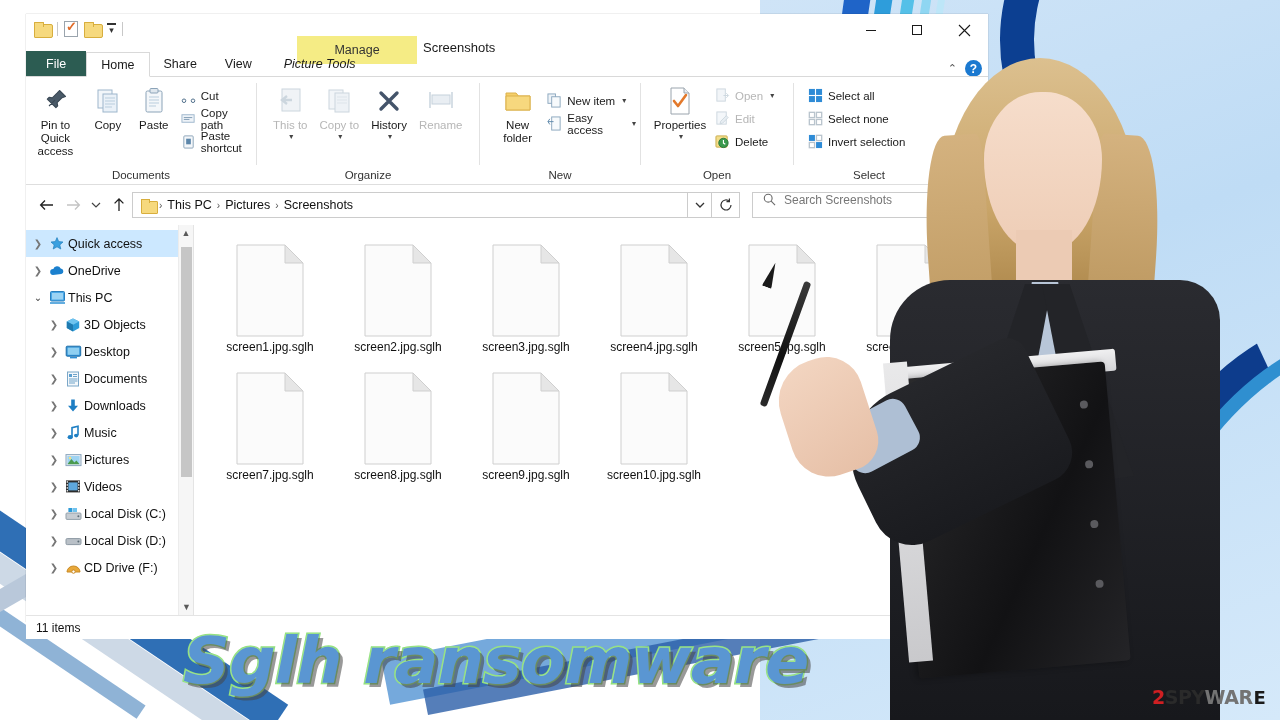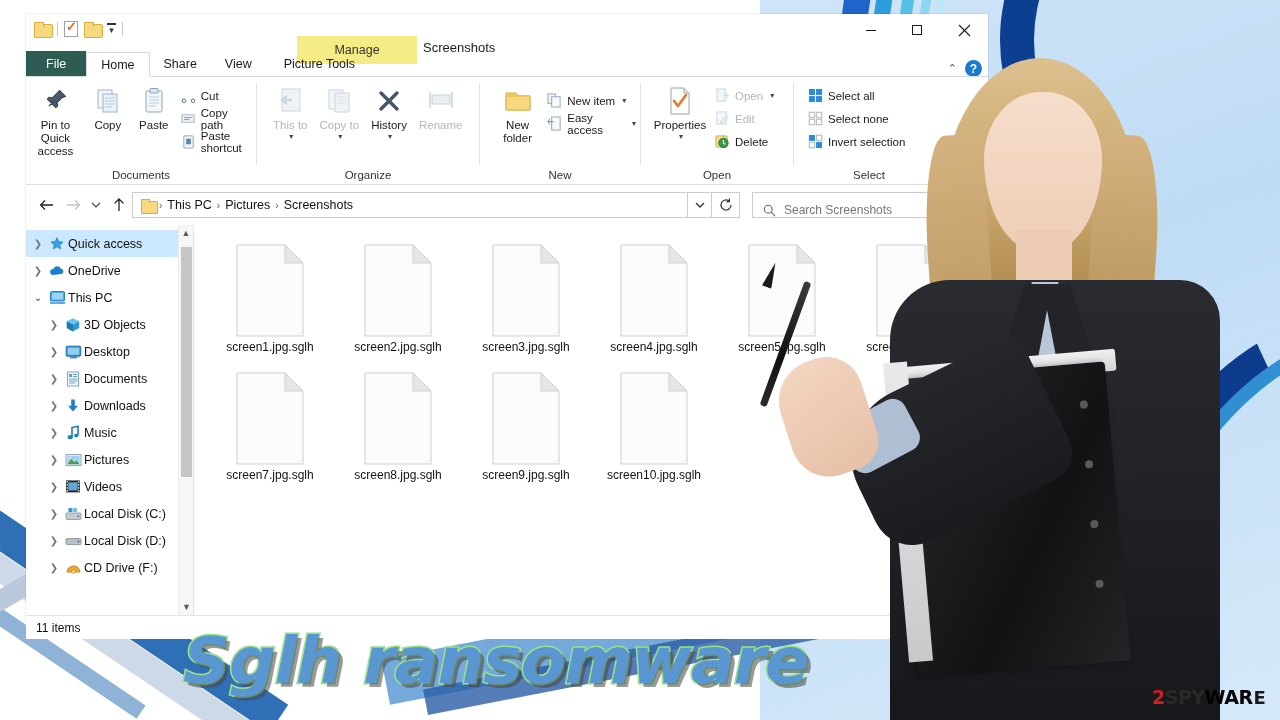--- a/index.html
+++ b/index.html
@@ -79,21 +79,21 @@
   .help-ico{ width:17px; height:17px; border-radius:50%; background:#1b79d0; color:#fff;
       font-size:12px; font-weight:bold; display:flex; align-items:center; justify-content:center; }
 
   
   .tabs{ height:25px; position:relative; display:flex; align-items:flex-end;
          border-bottom:1px solid #d9d9d9; }
   .tab{ height:25px; padding:0 14px; display:flex; align-items:center;
         font-size:12.5px; color:#1a1a1a; }
   .tab.file{ background:#2c5c52; color:#fff; font-weight:normal; padding:0 20px; }
   .tab.active{ background:#fff; border:1px solid #d9d9d9; border-bottom:1px solid #fff; position:relative; top:1px; }
-  .tab.pt{ margin-left:4px; }
+  .tab.pt{ margin-left:4px;font-style:italic; }
 
   
   .ribbon{ height:108px; background:#fff; border-bottom:1px solid #dedede;
            display:flex; position:relative; }
   .grp{ position:relative; height:108px; display:flex; flex-direction:column;
         padding-top:4px; }
   .grp-items{ display:flex; align-items:flex-start; flex:1; }
   .grp-name{ text-align:center; font-size:11.5px; color:#333; padding-bottom:4px; }
   .grp-div{ width:1px; height:82px; background:#e2e2e2; align-self:center; margin-top:-14px; }
 
@@ -122,21 +122,21 @@
   .crumb-folder{ width:15px; height:13px; position:relative; margin:0 3px 0 4px; }
   .crumb-folder::before{ content:""; position:absolute; left:0; top:2px; width:15px; height:11px;
      background:#f6d97e; border:1px solid #d8ae3d; border-radius:1px; }
   .crumb-folder::after{ content:""; position:absolute; left:0; top:0; width:7px; height:3px;
      background:#f6d97e; border:1px solid #d8ae3d; border-bottom:none; }
   .addr-chev{ width:24px; height:26px; border:1px solid #ccc; border-left:none; display:flex;
               align-items:center; justify-content:center; font-size:11px; color:#333; }
   .refresh{ width:28px; height:26px; border:1px solid #ccc; border-left:none; display:flex;
             align-items:center; justify-content:center; font-size:13px; color:#333; }
   .searchbox{ width:228px; height:26px; border:1px solid #cccccc; margin-left:12px;
-              display:flex; align-items:flex-end; gap:8px; padding:0 10px; }
+              display:flex; align-items:flex-start; gap:8px; padding:0 10px; }
   .search-ph{ font-size:12px; color:#767676; }
 
   
   .body{ display:flex; height:390px; }
   .navpane{ width:168px; position:relative; border-right:1px solid #e4e4e4;
             background:#fff; overflow:hidden; }
   .navlist{ padding-top:5px; }
   .navitem{ height:27px; display:flex; align-items:center; font-size:12.5px; color:#111;
             padding-left:4px; white-space:nowrap; }
   .navitem.sel{ background:#cce8ff; }
@@ -225,21 +225,21 @@
   .p-ring{ width:8px; height:8px; border-radius:50%; background:#5a5a5e; margin-bottom:52px; }
   .p-folderTop{ position:absolute; left:210px; top:318px; width:216px; height:22px;
      background:linear-gradient(180deg,#f0f0f1,#d4d4d7); transform:rotate(-5deg); border-radius:3px; }
 
   
   #logo{ position:absolute; left:1152px; top:686px; display:flex; align-items:center;
          font-family:"DejaVu Sans", sans-serif; font-weight:bold; font-size:19px;
          letter-spacing:-.5px; }
   #logo .l2{ color:#cf1f22; }
   #logo .lspy{ color:#2a2a2a; }
-  #logo .lwar{ color:#000000; }
+  #logo .lwar{ color:#737373; }
   #logo .le{ color:#1a1a1a; font-size:18px; margin-left:1px; }
 </style>
 </head>
 <body>
 
 <div id="bg">
   <div class="bg-right"></div>
   <div class="arc a1"></div>
   <div class="arc a2"></div>
   <div class="arc a3"></div>

